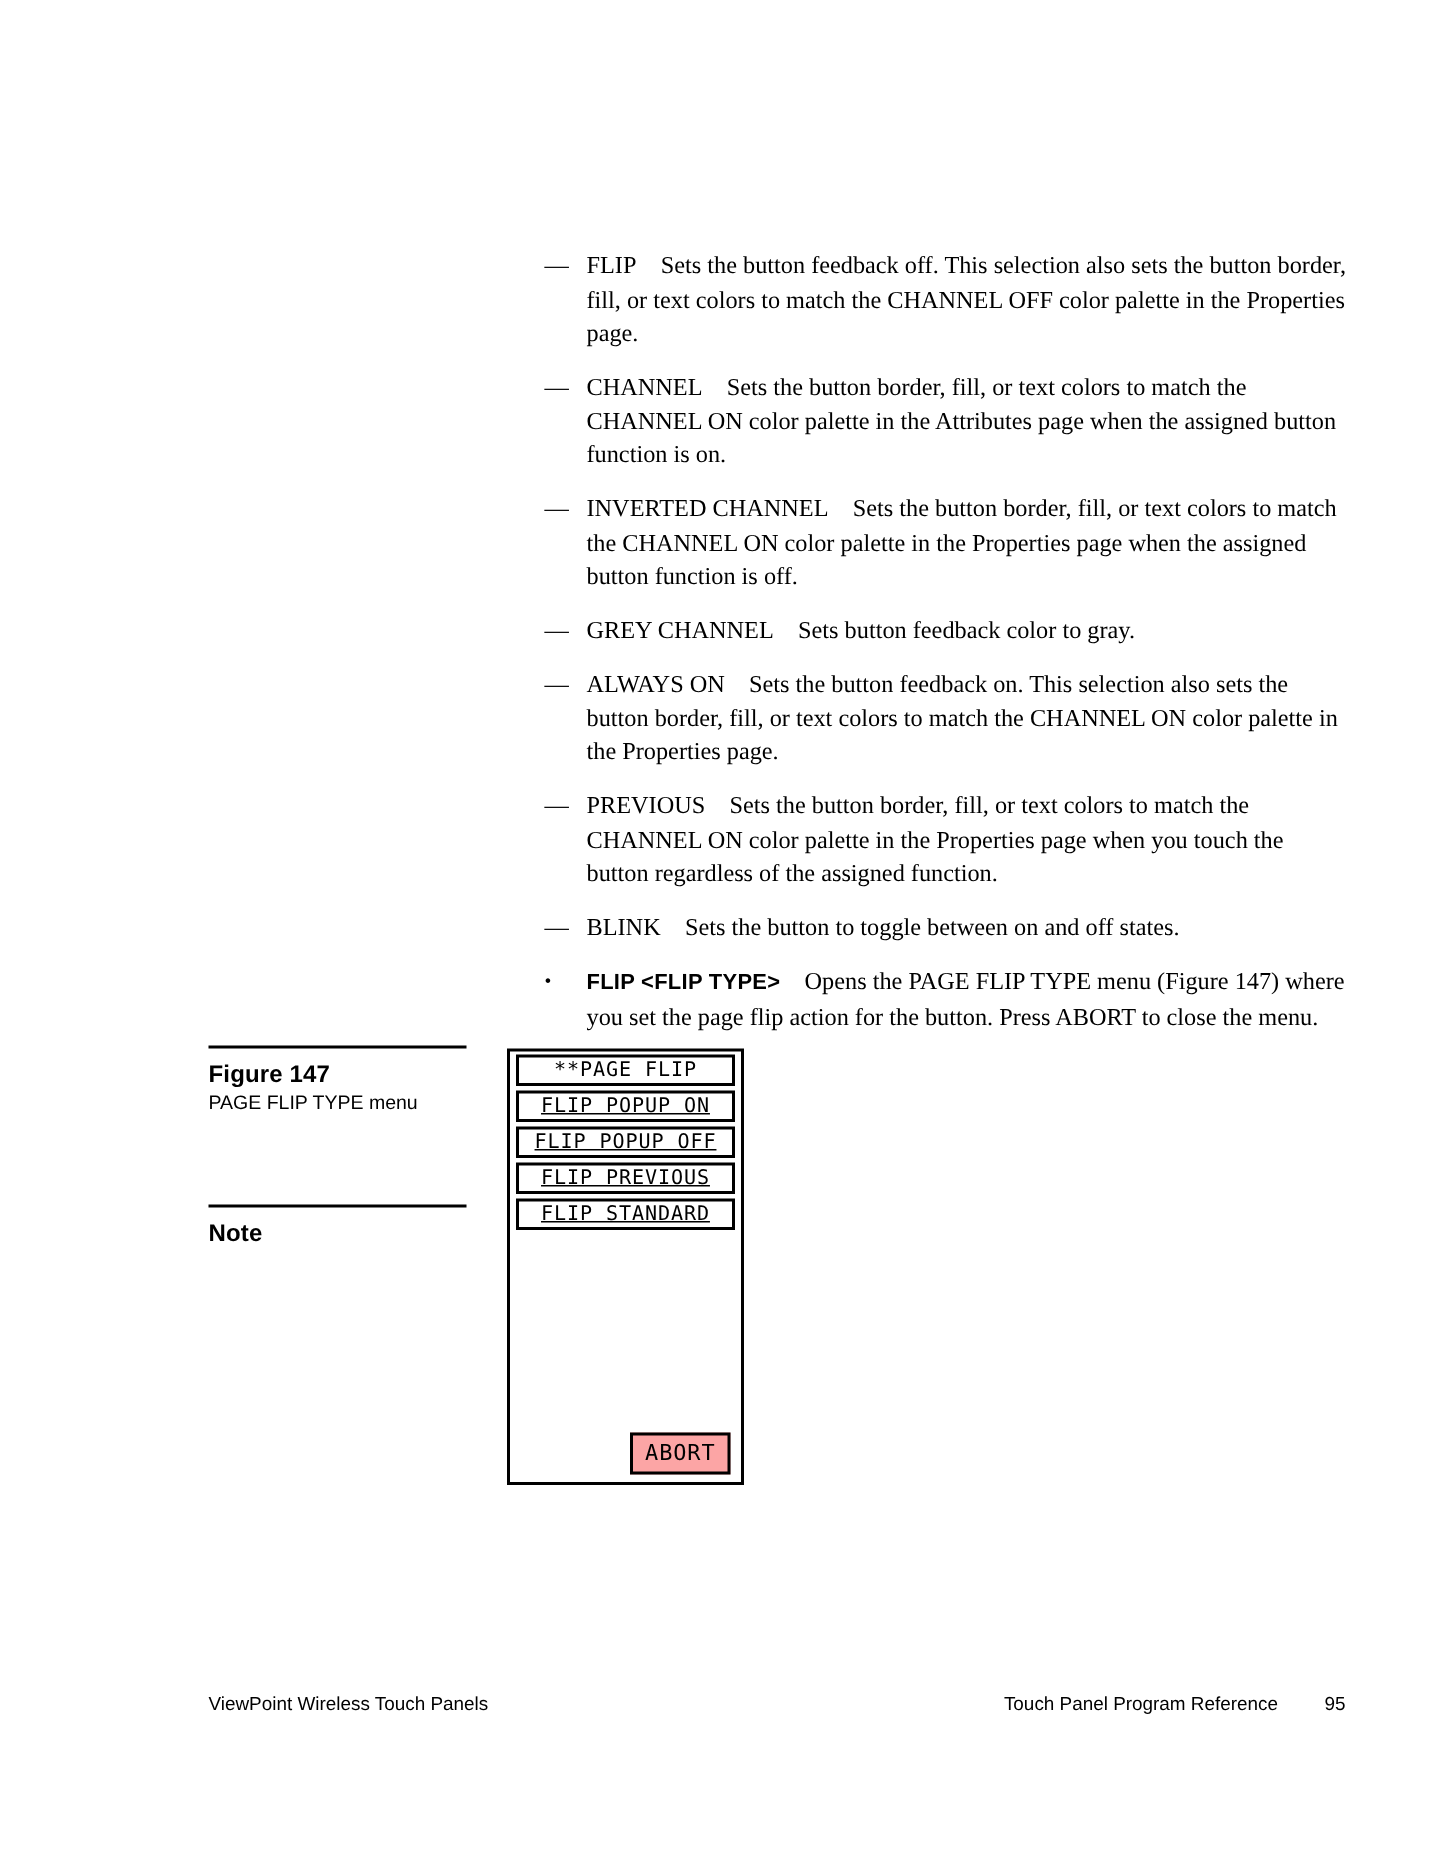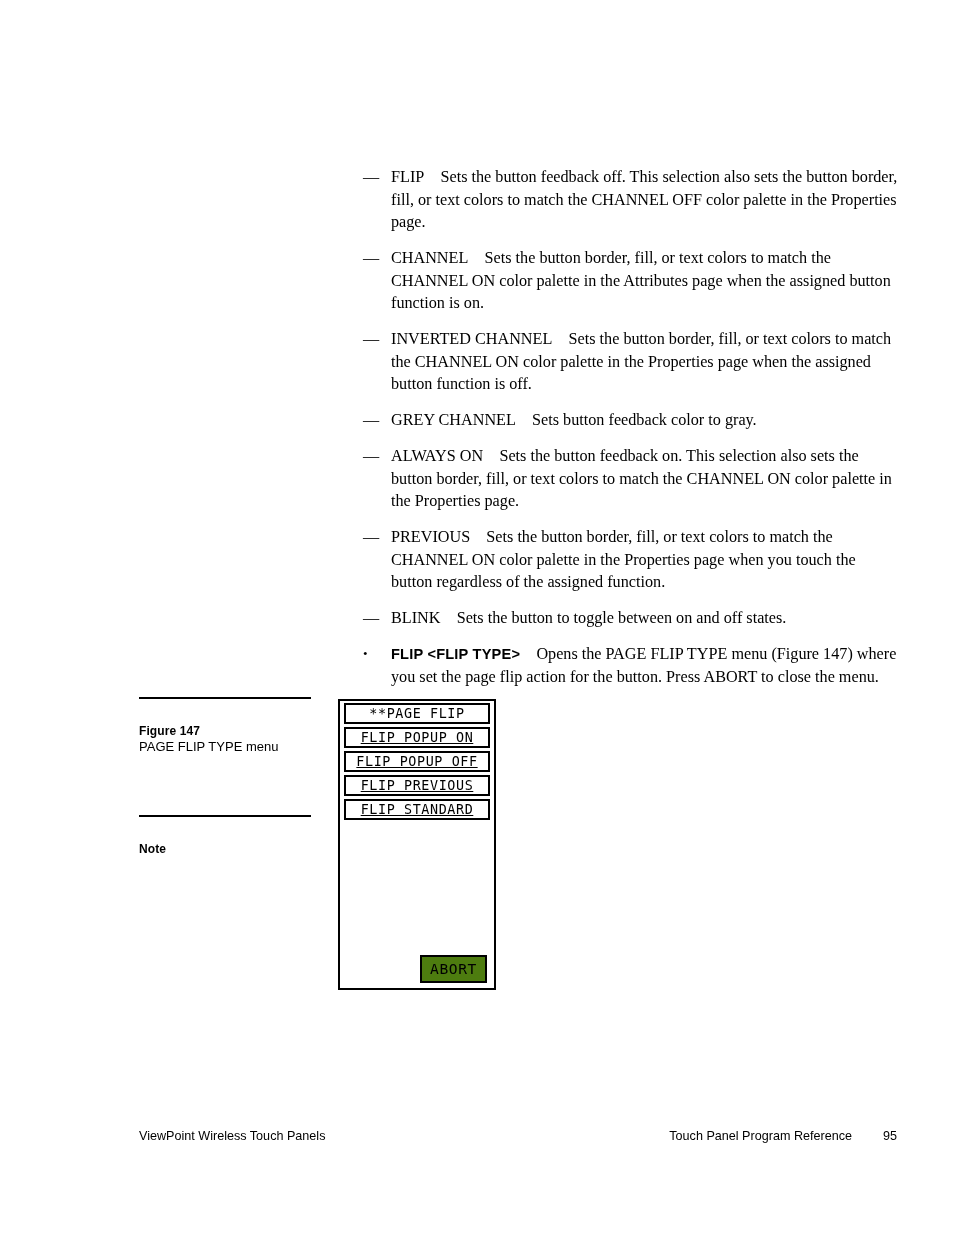--- a/index.html
+++ b/index.html
@@ -66,24 +66,24 @@
     font-family: "Liberation Sans", "DejaVu Sans", sans-serif;
     color: #000000;
   }
   .margin-rule {
     width: 172px;
     height: 2px;
     background: #000000;
     margin: 0;
   }
   .margin-head {
-    font-size: 12px;
+    font-size: 16px;
     font-weight: bold;
     letter-spacing: 0.1px;
-    margin-top: 25px;
+    margin-top: 9px;
     margin-bottom: 0;
   }
   .margin-text {
     font-size: 13px;
     line-height: 18.6px;
   }
   .margin-gap {
     height: 58px;
   }
   .margin-rule2 {
@@ -141,21 +141,21 @@
     right: 0;
     bottom: 7px;
     text-align: right;
     padding-right: 7px;
   }
   .abort-btn {
     display: inline-block;
     min-width: 58px;
     padding: 2px 8px 3px 8px;
     border: 2px solid #000000;
-    background: #4d7c0f;
+    background: #fca5a5;
     font-family: "DejaVu Sans Mono", "Liberation Mono", monospace;
     font-size: 14.6px;
     line-height: 19px;
     letter-spacing: 0.6px;
     text-align: center;
     color: #000000;
     box-sizing: border-box;
     margin-top: 26px;
   }
 

